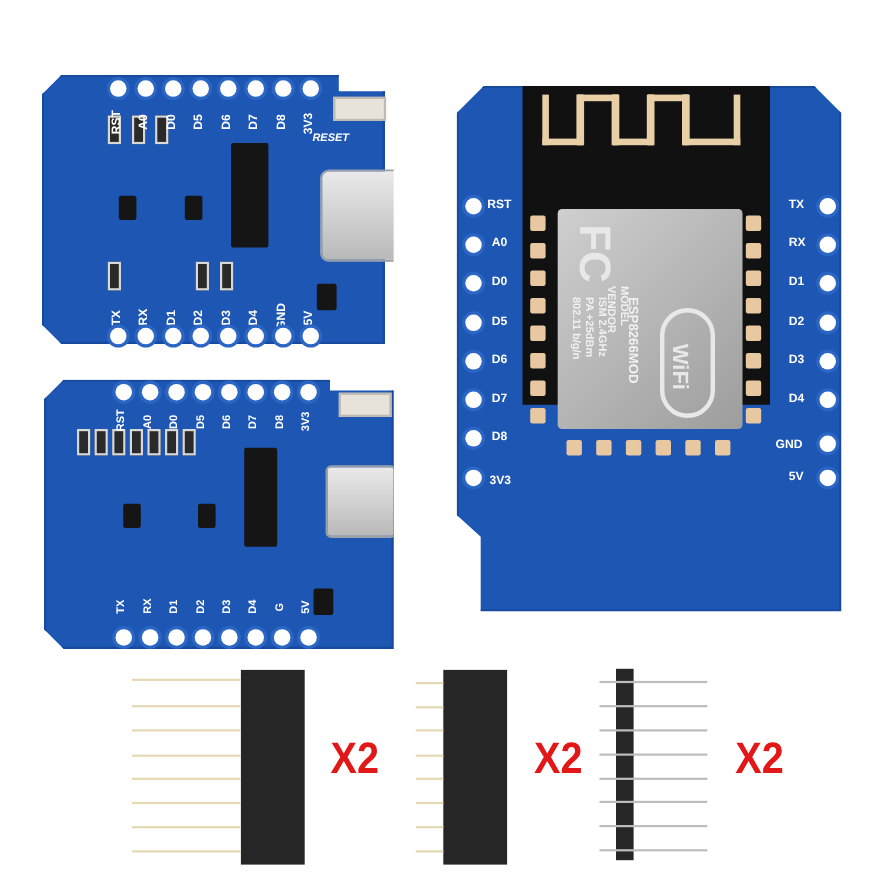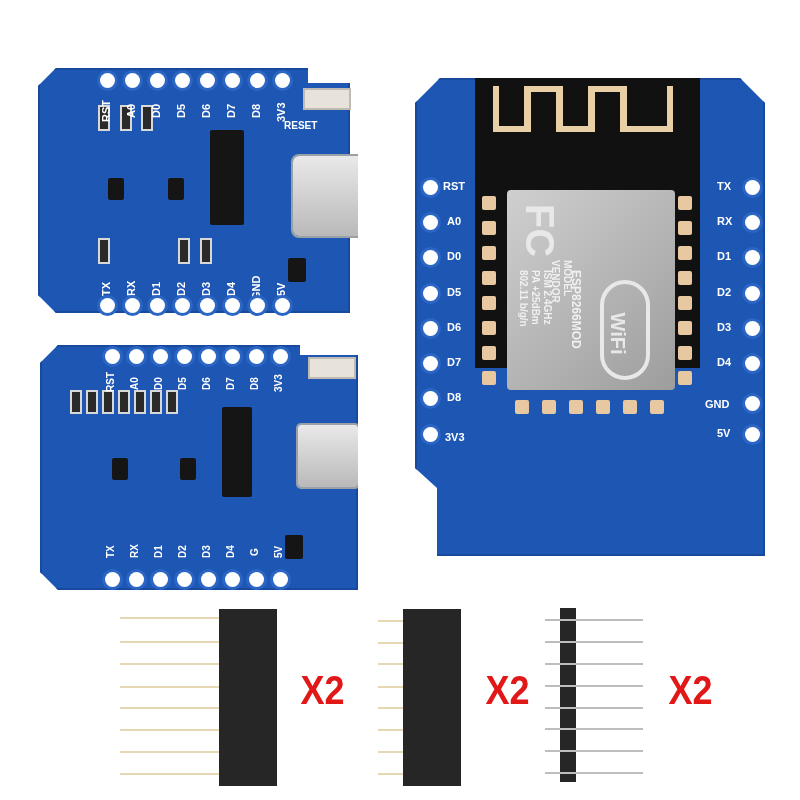--- a/index.html
+++ b/index.html
@@ -17,21 +17,21 @@
   .wire.gray{background:#bdbdbd;}
   .qty{position:absolute;color:#e21818;font-size:40px;font-weight:bold;font-family:"Liberation Sans",sans-serif;transform:scaleX(0.9);}
   .module{position:absolute;background:#111;}
   .shield{position:absolute;background:linear-gradient(135deg,#cfcfcf,#9d9d9d);border-radius:4px;}
   .pad{position:absolute;width:14px;height:14px;background:#e7c8a0;border-radius:2px;}
   .ant{position:absolute;border:6px solid #e9cfa6;border-top:none;}
 </style>
 </head>
 <body>
 
-<div class="board" style="left:38px;top:68px;width:312px;height:245px;clip-path:polygon(18px 0,270px 0,270px 15px,320px 15px,320px 245px,18px 245px,0 227px,0 18px);">
+<div class="board" style="left:38px;top:68px;width:312px;height:245px;clip-path:polygon(18px 0,270px 0,270px 15px,320px 15px,320px 245px,18px 245px,0 227px,0 18px);font-style:italic;">
   <div class="chip" style="left:172px;top:62px;width:34px;height:95px;"></div>
   <div class="usb" style="left:255px;top:88px;width:70px;height:80px;"></div>
   <div class="btn" style="left:265px;top:20px;width:48px;height:22px;"></div>
   <div class="chip" style="left:70px;top:110px;width:16px;height:22px;"></div>
   <div class="chip" style="left:130px;top:110px;width:16px;height:22px;"></div>
   <div class="chip" style="left:250px;top:190px;width:18px;height:24px;"></div>
   <div class="smd" style="left:60px;top:37px;width:12px;height:26px;"></div>
   <div class="smd" style="left:82px;top:37px;width:12px;height:26px;"></div>
   <div class="smd" style="left:103px;top:37px;width:12px;height:26px;"></div>
   <div class="smd" style="left:60px;top:170px;width:12px;height:26px;"></div>

